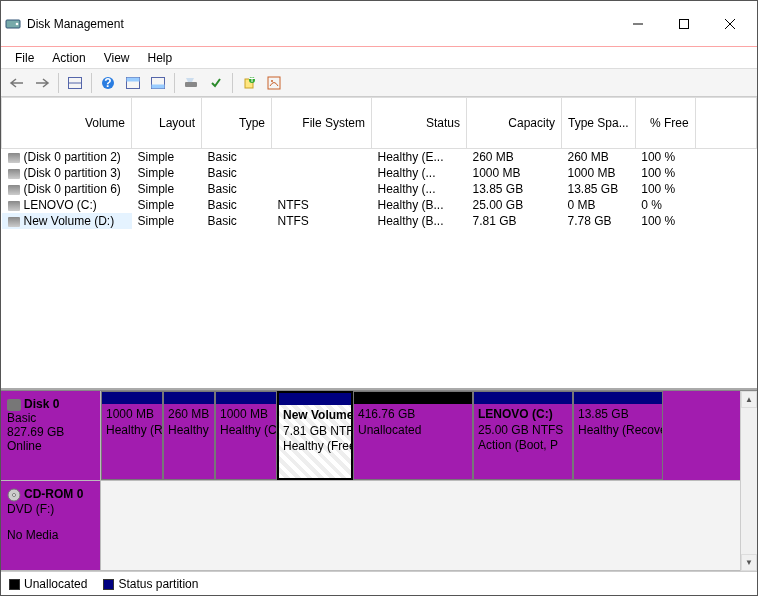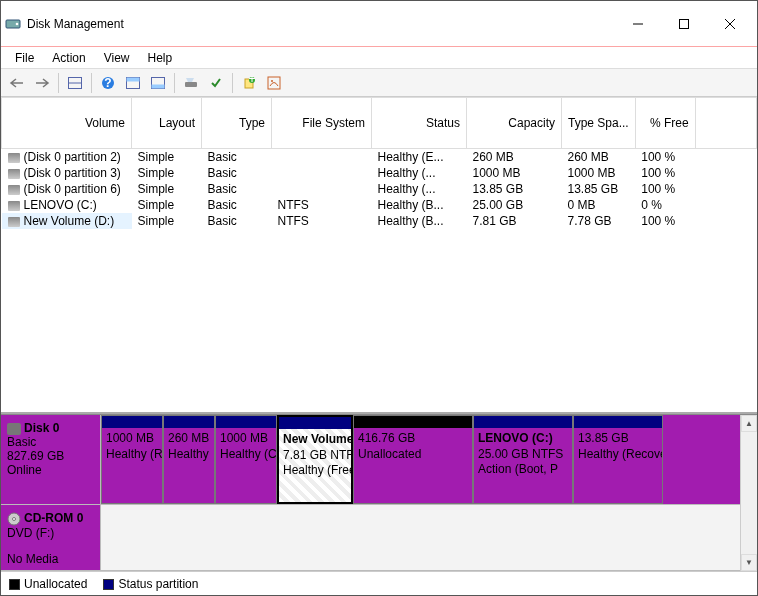--- a/index.html
+++ b/index.html
@@ -264,21 +264,21 @@
           <div class="part" style="width: 100px;">
             <div class="part-header primary"></div>
             <div class="part-body"><b>LENOVO  (C:)</b><br><span>25.00 GB NTFS</span><br><span>Action (Boot, P</span></div>
           </div>
           <div class="part" style="width: 90px;">
             <div class="part-header primary"></div>
             <div class="part-body"><span>13.85 GB</span><br><span>Healthy (Recove</span></div>
           </div>
         </div>
     </div>
-    <div class="disk-row cdrow" style="height:66px">
+    <div class="disk-row cdrow" style="height:90px">
       <div class="disk-label">
         <svg width="14" height="14" style="vertical-align:middle;margin-right:3px">
             <circle cx="7" cy="7" r="6" fill="#ccc" stroke="#777"></circle>
             <circle cx="7" cy="7" r="1.5" fill="#fff" stroke="#777"></circle>
           </svg><b>CD-ROM 0</b><br>
         <span>DVD (F:)</span><br><br>
         <span>No Media</span>
       </div>
       <div class="partitions"></div>
     </div>

